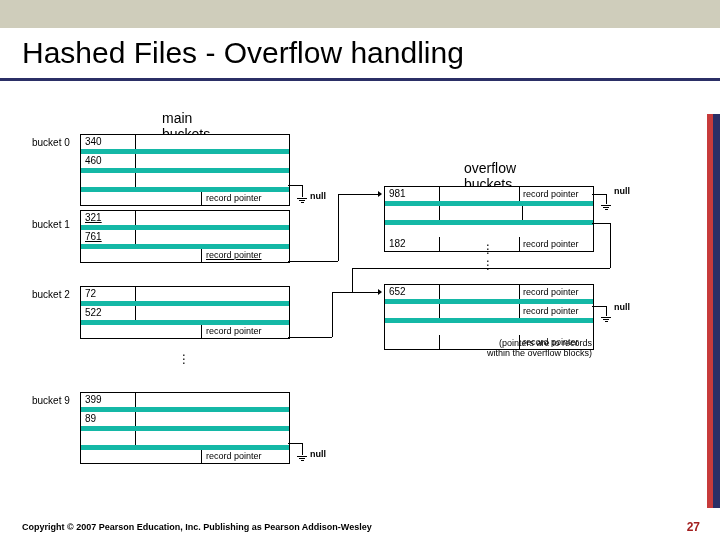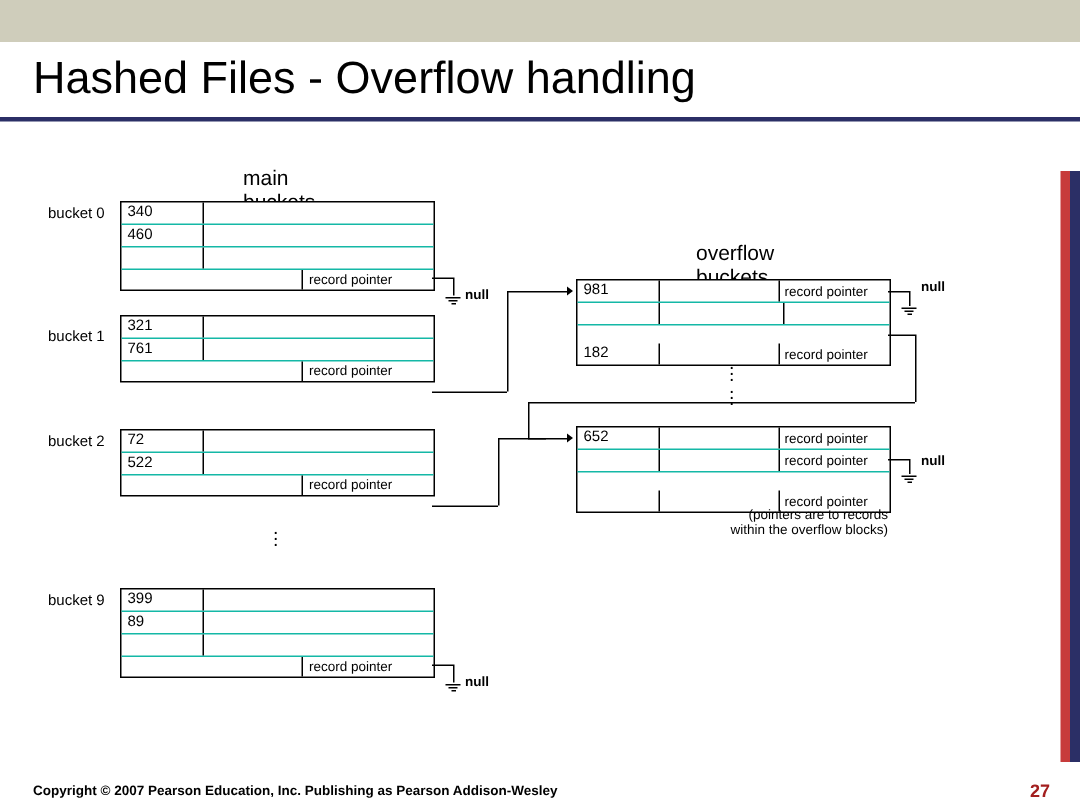--- a/index.html
+++ b/index.html
@@ -61,21 +61,21 @@
   }
 
   
   .tbl {
     position: absolute;
     border: 1px solid #000;
     background: #fff;
   }
   .row {
     height: 14px;
-    border-bottom: 1px solid #14b8a6;
+    border-bottom: 5px solid #14b8a6;
     display: flex;
     font-size: 10px;
   }
   .row:last-child { border-bottom: none; margin-top: 12px; }
   .cell-val {
     width: 50px;
     border-right: 1px solid #000;
     padding-left: 4px;
     line-height: 14px;
   }
@@ -192,21 +192,21 @@
   <div class="ptr" style="left:256px; top:67px; width:14px;"></div>
   <div class="ptr-v" style="left:270px; top:67px; height:12px;"></div>
   <div class="ground" style="left:265px; top:79px;">
       <div class="g1"></div>
       <div class="g2"></div>
       <div class="g3"></div>
     </div>
   <div class="null-tag" style="left:278px; top:73px;">null</div>
 
   <div class="bucket-label" style="left:0; top:101px;">bucket 1</div>
-  <div class="tbl" style="left:48px; top:92px; width:208px;">
+  <div class="tbl" style="left:48px; top:92px; width:208px;text-decoration:underline;">
     <div class="row">
         <div class="cell-val">321</div>
         <div class="cell-blank"></div>
       </div>
     <div class="row">
         <div class="cell-val">761</div>
         <div class="cell-blank"></div>
       </div>
     <div class="rp-row">
         <div class="rp-spacer"></div>

